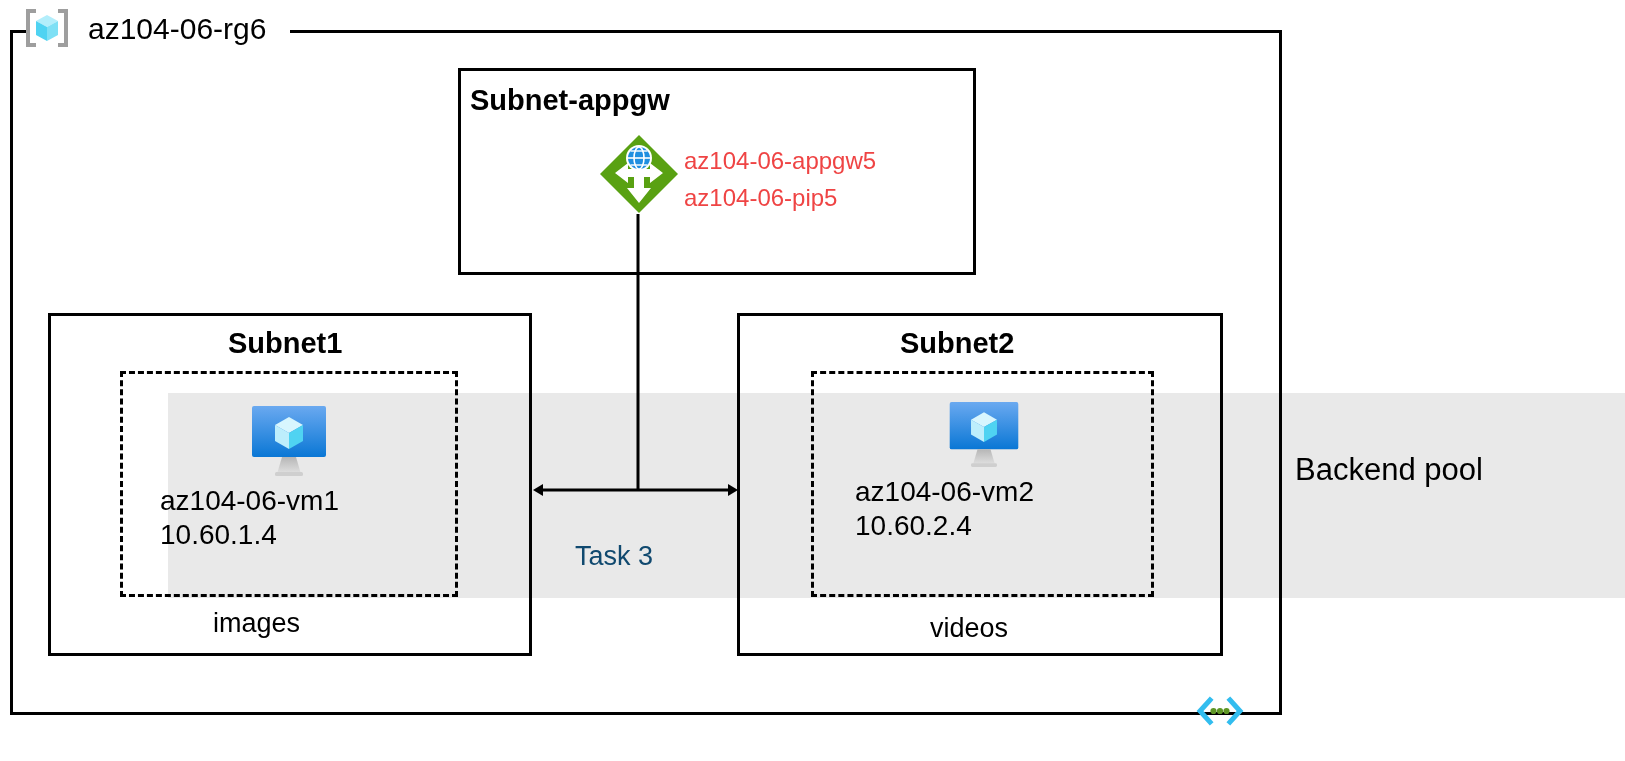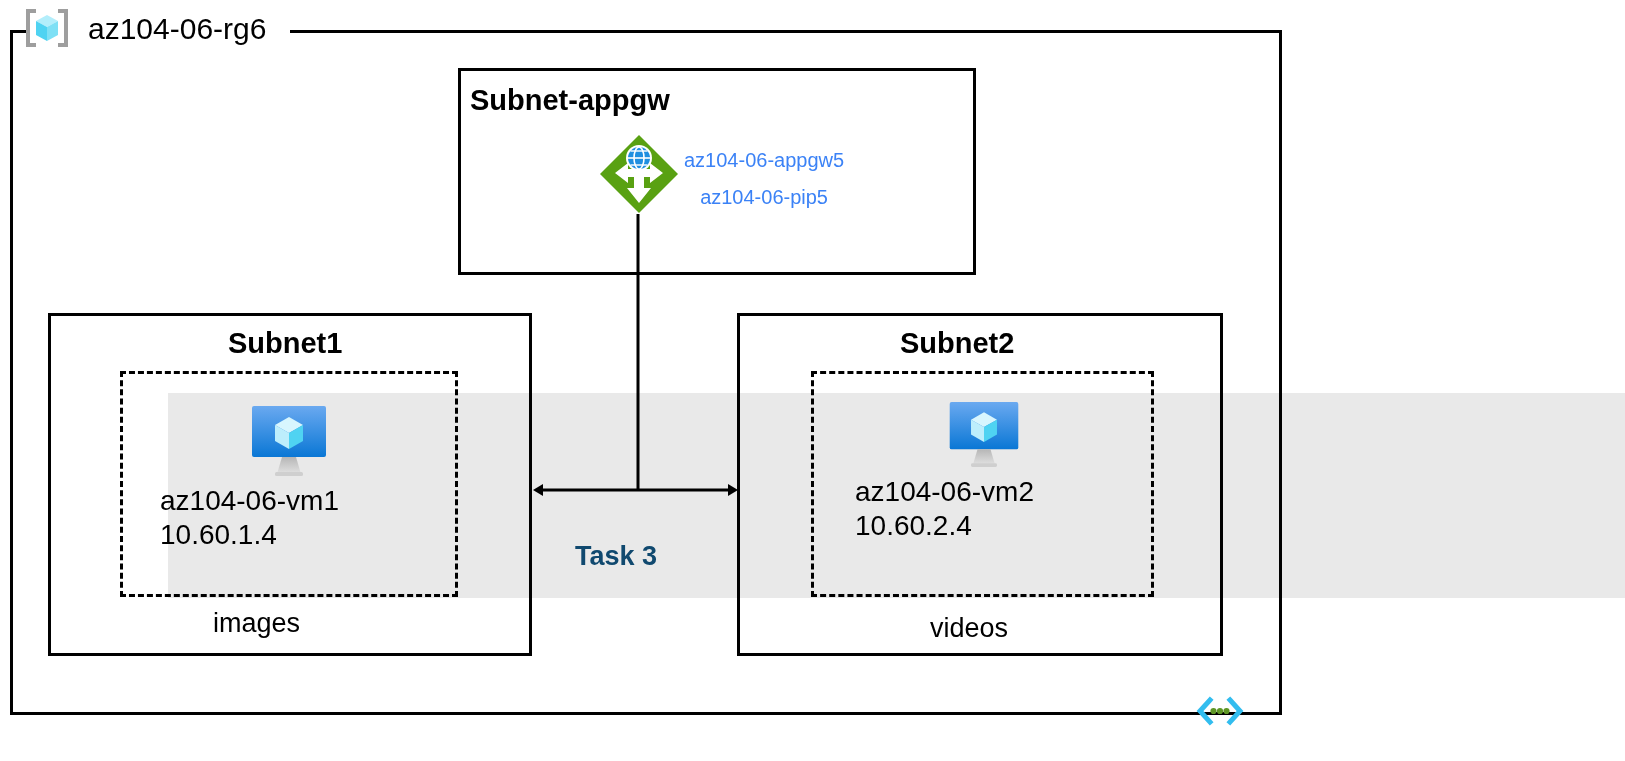--- a/index.html
+++ b/index.html
@@ -154,45 +154,44 @@
     left: 598px;
     top: 133px;
     width: 82px;
     height: 82px;
     z-index: 6;
   }
   .appgw-labels {
     position: absolute;
     left: 684px;
     top: 142px;
-    font-size: 20px;
+    font-size: 24px;
     line-height: 37px;
-    color: #3b82f6;
-    white-space: nowrap;
-    z-index: 6;
-    text-align: center;
+    color: #ef4444;
+    white-space: nowrap;
+    z-index: 6;
   }
 
   
   .connector-svg {
     position: absolute;
     left: 0;
     top: 0;
     width: 1625px;
     height: 761px;
     z-index: 5;
     pointer-events: none;
   }
 
   .task-label {
     position: absolute;
     left: 575px;
     top: 541px;
     font-size: 27px;
-    font-weight: bold;
+    font-weight: normal;
     color: #10496f;
     white-space: nowrap;
     z-index: 7;
   }
 
   
   .vnet-icon {
     position: absolute;
     left: 1196px;
     top: 694px;
@@ -200,20 +199,21 @@
     height: 34px;
     z-index: 7;
   }
 </style>
 </head>
 <body>
 
 <div id="canvas">
 
   <div class="backend-band"></div>
+  <div class="backend-label">Backend pool</div>
 
   <div class="rg-box"></div>
   <div class="rg-title-mask"></div>
 
   <div class="rg-icon">
     <svg viewBox="0 0 46 40" width="46" height="40">
 
       <path d="M12 3 L4 3 L4 37 L12 37" fill="none" stroke="#9e9e9e" stroke-width="4"></path>
       <path d="M34 3 L42 3 L42 37 L34 37" fill="none" stroke="#9e9e9e" stroke-width="4"></path>
 

